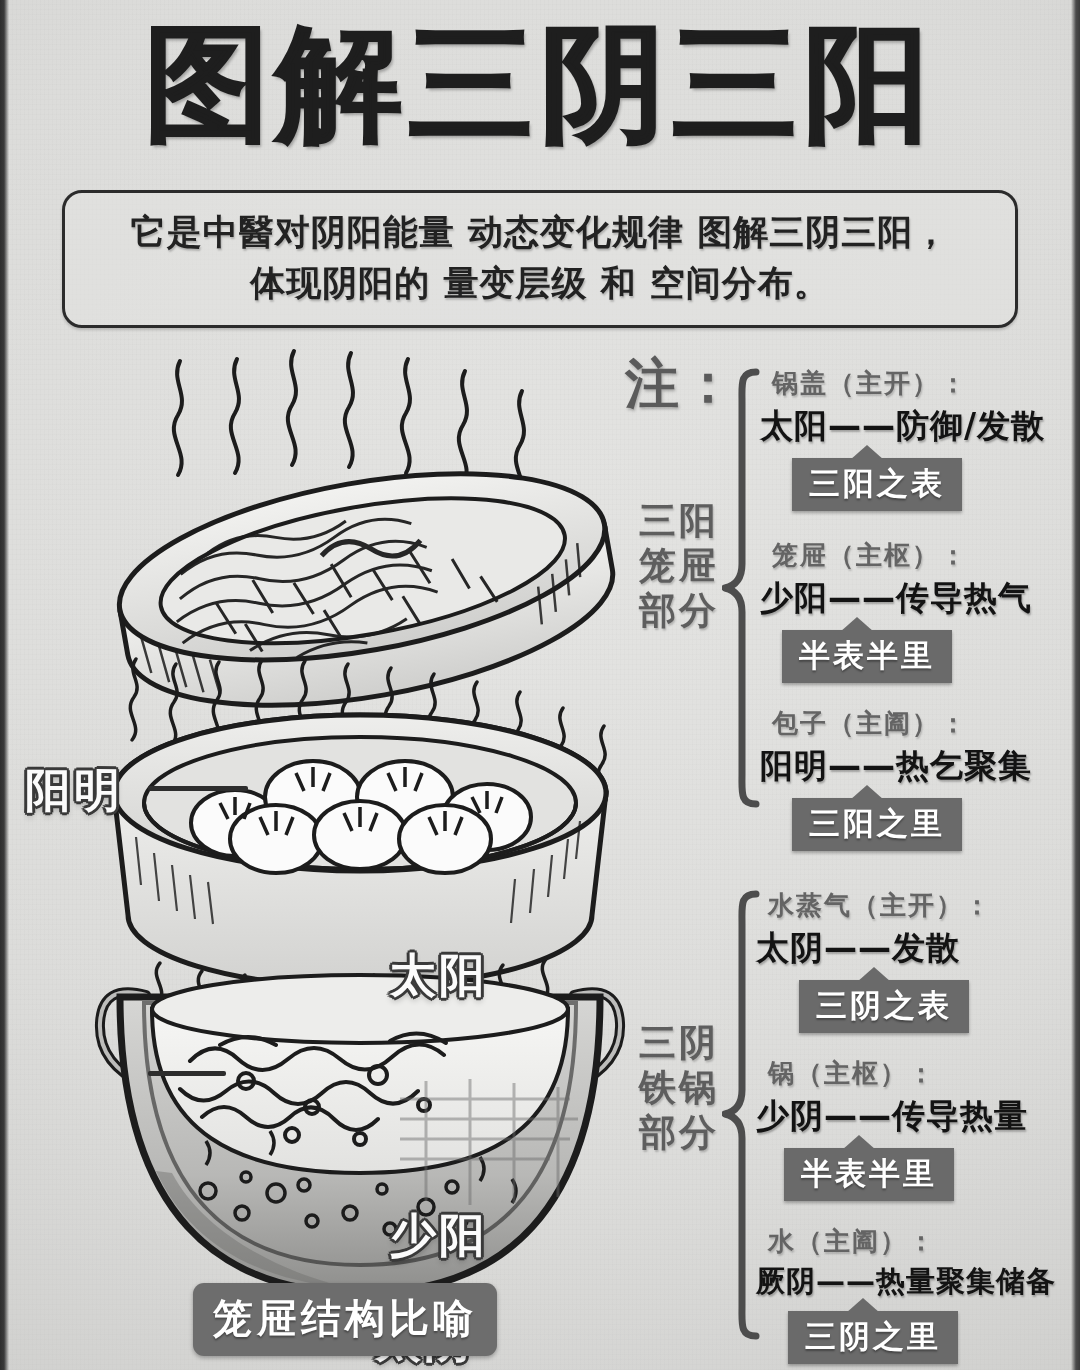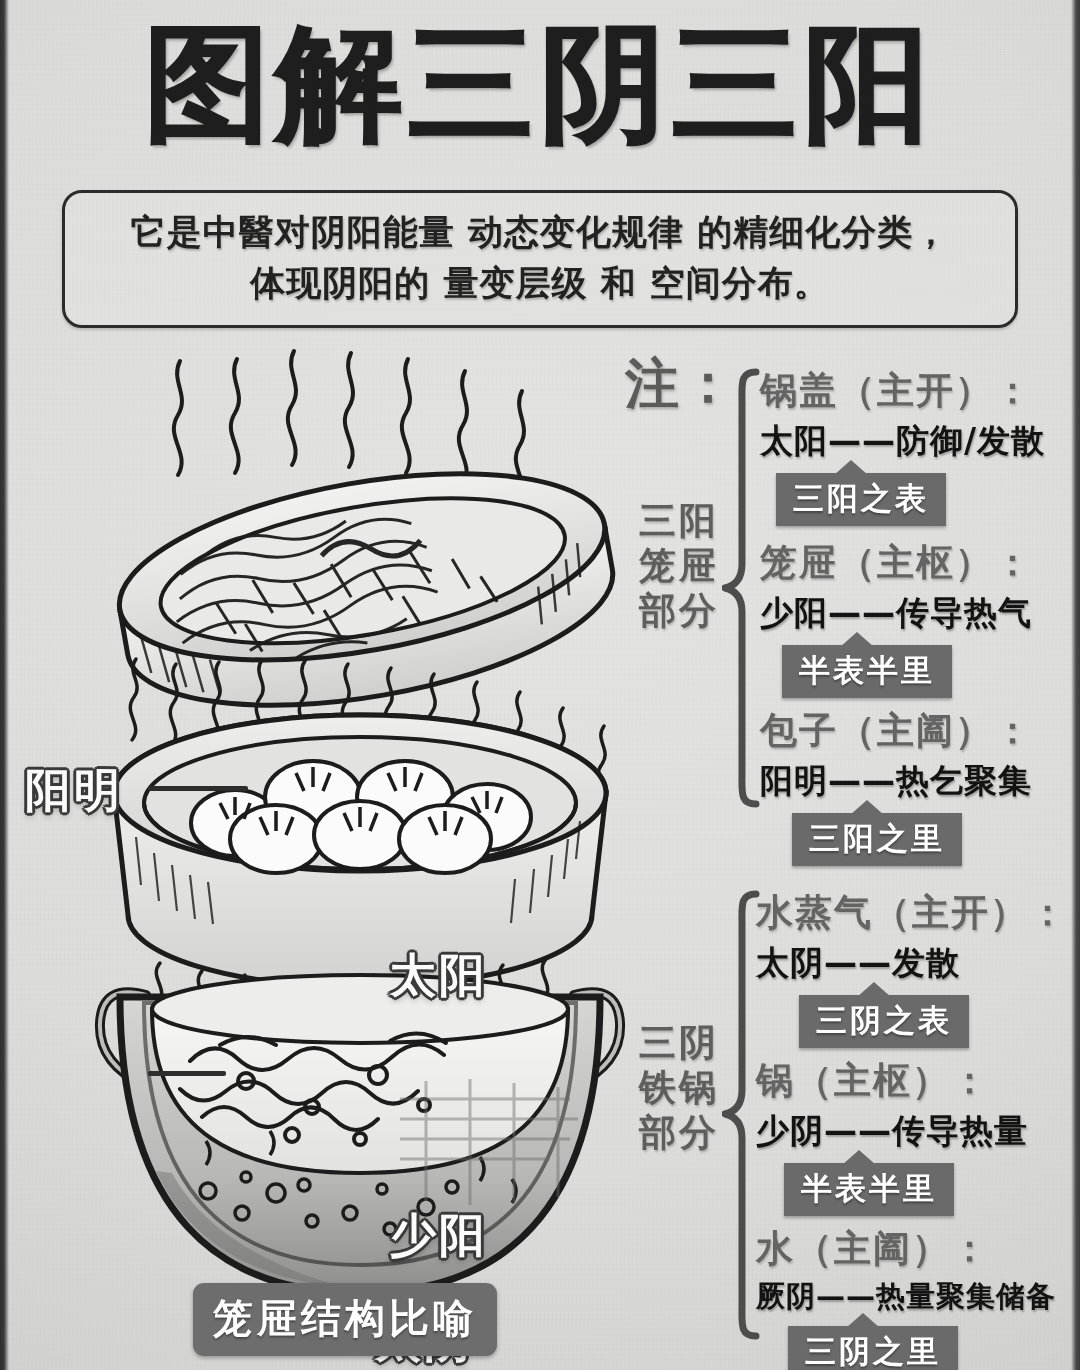--- a/index.html
+++ b/index.html
@@ -113,24 +113,25 @@
     text-shadow:1px 2px 2px rgba(0,0,0,0.2);
   }
   #group-yang{left:634px;top:498px;width:90px;}
   #group-yin{left:634px;top:1020px;width:90px;}
 
   .brace{position:absolute;}
   .brace svg{display:block;}
 
   .noteblock{position:absolute;}
   .note-head{
-    font-size:37px;font-weight:bold;color:#646464;letter-spacing:2px;
+    font-size:26px;font-weight:bold;color:#646464;letter-spacing:2px;
     font-family:"DejaVu Sans","Liberation Sans",sans-serif;
     text-shadow:1px 2px 2px rgba(0,0,0,0.2);
     white-space:nowrap;
+    margin-left:12px;
   }
   .note-body{
     font-size:33px;font-weight:bold;color:#131313;letter-spacing:1px;
     margin-top:3px;
     font-family:"DejaVu Sans","Liberation Sans",sans-serif;
     text-shadow:1px 2px 2px rgba(0,0,0,0.28);
     white-space:nowrap;
   }
   .note-body.small{font-size:29px;}
   .badge-wrap{position:relative;margin-top:9px;display:inline-block;}
@@ -156,21 +157,21 @@
 </head>
 <body>
 
 <div id="page">
   <div class="edge l"></div>
   <div class="edge r"></div>
 
   <div id="title">图解三阴三阳</div>
 
   <div id="subtitle-box">
-    <div class="ln">它是中醫对阴阳能量 动态变化规律 的精细化分类，</div>
+    <div class="ln">它是中醫对阴阳能量 动态变化规律 图解三阴三阳，</div>
     <div class="ln">体现阴阳的 量变层级 和 空间分布。</div>
   </div>
 
   <div id="illus">
     <svg viewBox="0 0 620 960" xmlns="http://www.w3.org/2000/svg">
       <defs>
         <linearGradient id="gLid" x1="0" y1="0" x2="0" y2="1">
           <stop offset="0%" stop-color="#f2f2f0"></stop>
             <stop offset="100%" stop-color="#cfcfcd"></stop>
         </linearGradient>
@@ -377,21 +378,21 @@
   </div>
   <div class="brace" style="left:722px;top:890px;">
     <svg width="40" height="450" viewBox="0 0 40 450" xmlns="http://www.w3.org/2000/svg">
       <path d="M34 4 C18 4 20 16 20 34 L20 200 C20 216 12 222 3 224 C12 226 20 232 20 248 L20 416 C20 434 18 446 34 446" fill="none" stroke="#4d4d4d" stroke-width="7" stroke-linecap="round" stroke-linejoin="round"></path>
     </svg>
   </div>
 
   <div class="noteblock" style="left:760px;top:366px;">
     <div class="note-head">锅盖（主开）：</div>
     <div class="note-body">太阳——防御/发散</div>
-    <div class="badge-wrap" style="margin-left:16px;text-align:right;">
+    <div class="badge-wrap" style="margin-left:32px;text-align:right;">
       <div class="badge-arrow"></div>
       <div class="badge">
         <span>三阳之表</span>
       </div>
     </div>
   </div>
 
   <div class="noteblock" style="left:760px;top:538px;">
     <div class="note-head">笼屉（主枢）：</div>
     <div class="note-body">少阳——传导热气</div>

